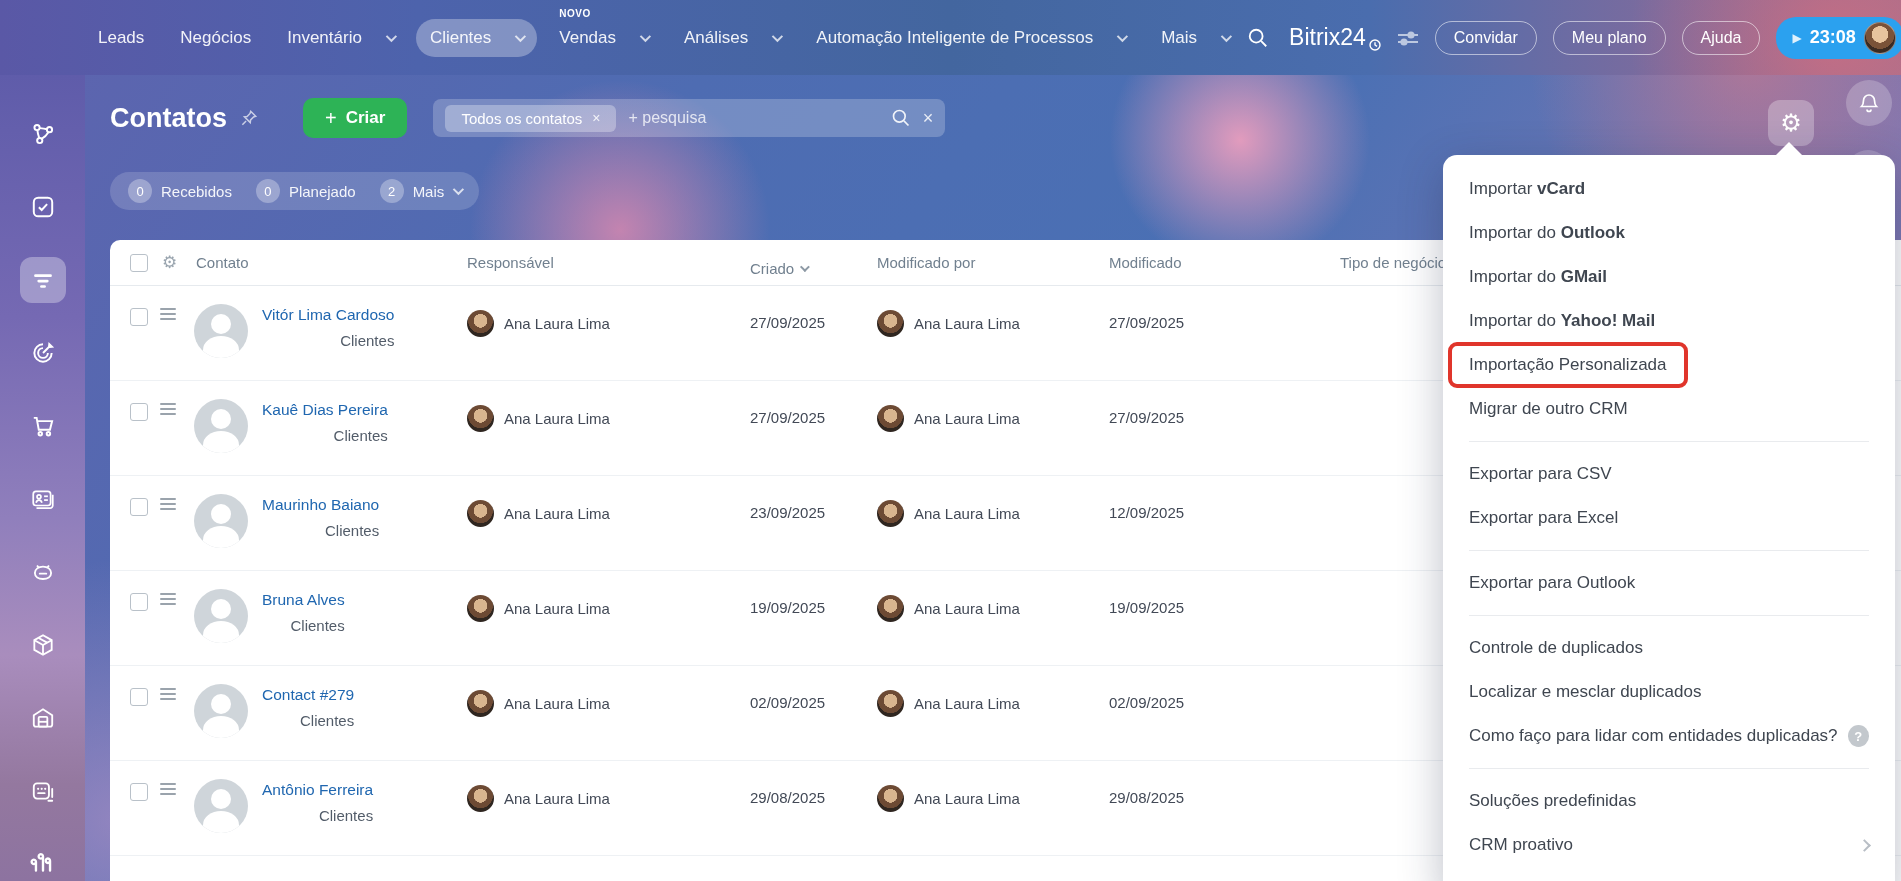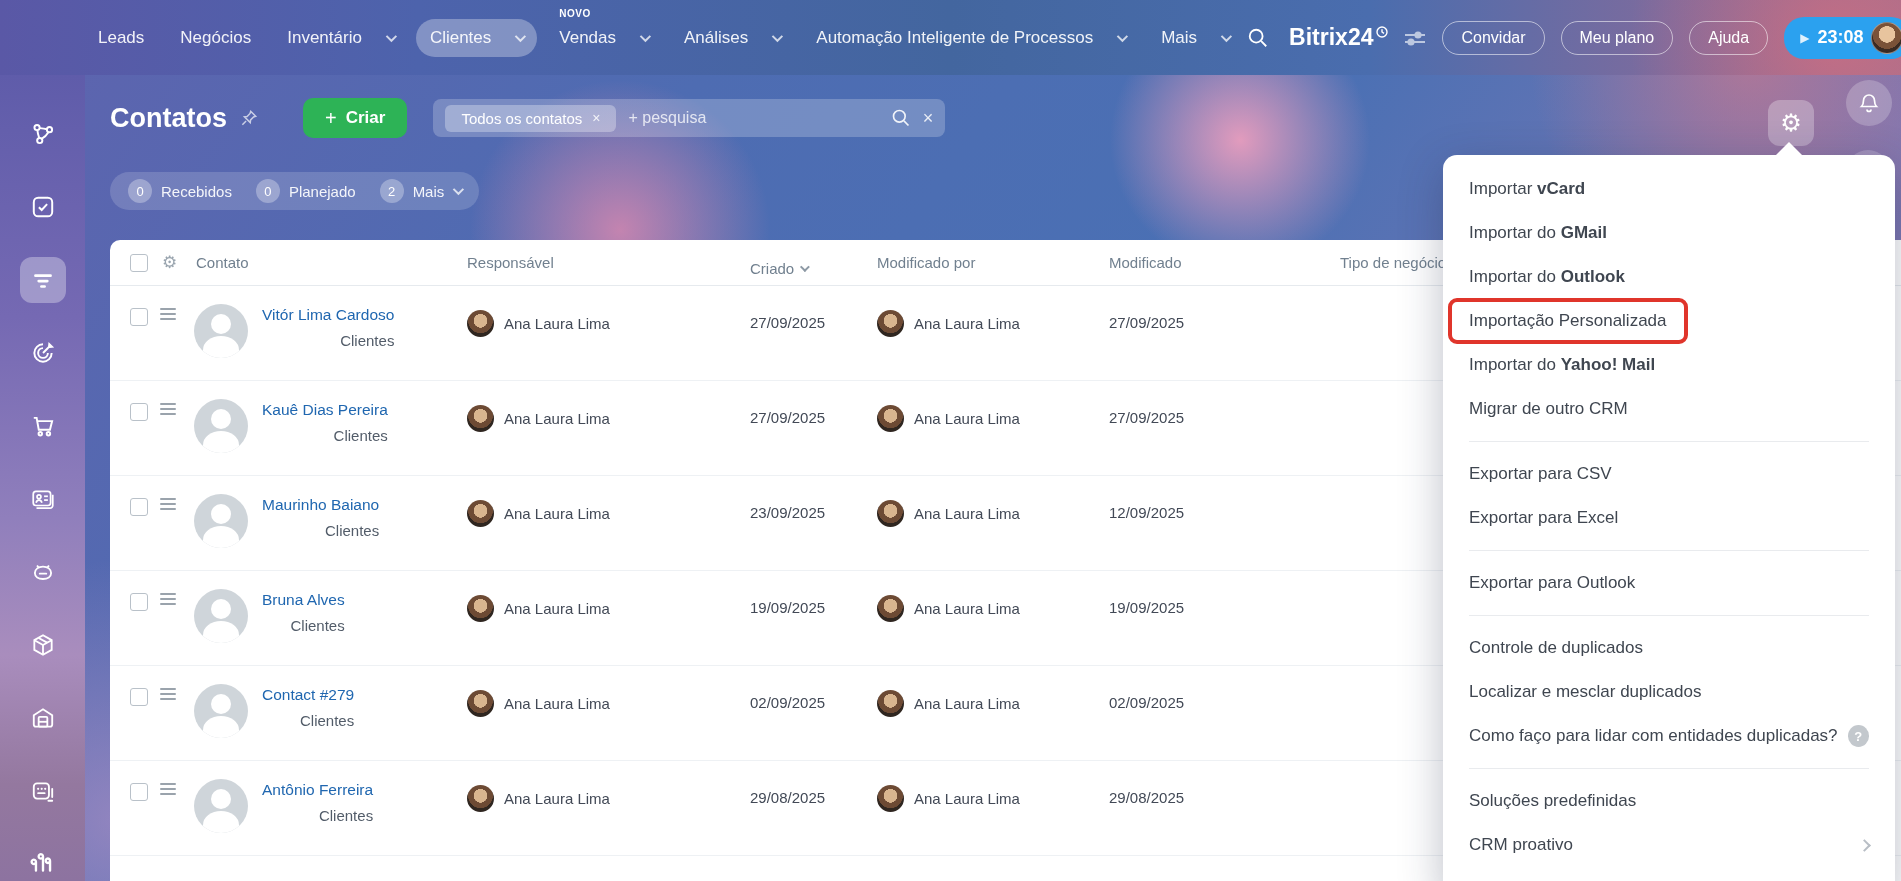--- a/index.html
+++ b/index.html
@@ -26,21 +26,21 @@
   .hamburger i { display:block; height:3px; border-radius:2px; background:rgba(255,255,255,.9); }
   .topnav { display:flex; align-items:center; margin-left:62px; gap:8px; }
   .nav-item { position:relative; padding:9px 14px; font-size:17px; color:rgba(255,255,255,.92);
     border-radius:22px; white-space:nowrap; display:flex; align-items:center; gap:24px; cursor:pointer; }
   .nav-item.active { background:rgba(255,255,255,.30); }
   .chev { width:8px; height:8px; border-right:2px solid rgba(255,255,255,.75); border-bottom:2px solid rgba(255,255,255,.75);
     transform:rotate(45deg) translateY(-2px); display:inline-block; }
   .novo-badge { position:absolute; top:-11px; left:14px; font-size:10px; font-weight:bold; letter-spacing:.5px; color:#fff; }
   .topbar-right { margin-left:auto; display:flex; align-items:center; gap:16px; padding-right:22px; }
   .search-btn { width:30px; height:30px; display:flex; align-items:center; justify-content:center; cursor:pointer; }
-  .brand { font-size:23px; font-weight:bold; color:#fff; display:flex; align-items:flex-start; gap:3px; cursor:pointer; }
+  .brand { font-size:23px; font-weight:normal; color:#fff; display:flex; align-items:flex-end; gap:3px; cursor:pointer; }
   .brand sup { margin-top:2px; }
   .sliders-icon { cursor:pointer; opacity:.85; }
   .pill-btn { border:1px solid rgba(255,255,255,.55); border-radius:18px; padding:7px 18px;
     font-size:16px; color:#fff; background:transparent; cursor:pointer; white-space:nowrap; }
   .timer-pill { display:flex; align-items:center; gap:8px; background:#2ba1ef; border-radius:20px;
     padding:5px 8px 5px 16px; cursor:pointer; }
   .timer-pill .play { font-size:12px; color:rgba(255,255,255,.85); }
   .timer-pill .time { font-size:18px; font-weight:bold; color:#fff; }
   .avatar-photo { width:32px; height:32px; border-radius:50%;
     background:radial-gradient(circle at 50% 38%, #e8c49e 0 34%, #7a5238 35% 60%, #3a2a22 61% 100%);
@@ -546,33 +546,33 @@
         <path d="M10 18.5a2 2 0 0 0 4 0"></path>
       </svg>
   </div>
 
   <div class="dropdown">
     <div class="pointer"></div>
     <div class="mi">
         <span><span>Importar </span><b>vCard</b></span>
       </div>
     <div class="mi">
+        <span><span>Importar do </span><b>Outlook</b></span>
+      </div>
+    <div class="mi">
         <span><span>Importar do </span><b>GMail</b></span>
       </div>
     <div class="mi">
-        <span><span>Importar do </span><b>Outlook</b></span>
+        <span><span>Importar do </span><b>Yahoo! Mail</b></span>
       </div>
     <div class="mi">
       <span>Importação Personalizada</span>
       <span class="red-box"></span>
     </div>
     <div class="mi">
-        <span><span>Importar do </span><b>Yahoo! Mail</b></span>
-      </div>
-    <div class="mi">
         <span>Migrar de outro CRM</span>
       </div>
     <div class="mdiv"></div>
     <div class="mi">
         <span>Exportar para CSV</span>
       </div>
     <div class="mi">
         <span>Exportar para Excel</span>
       </div>
     <div class="mdiv"></div>

